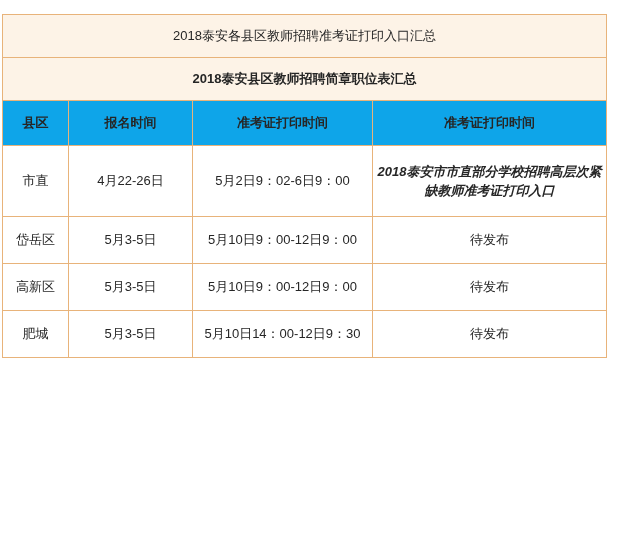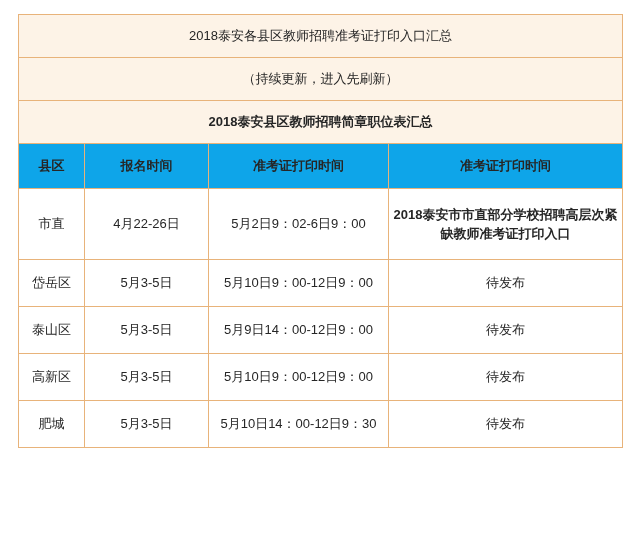--- a/index.html
+++ b/index.html
@@ -11,21 +11,21 @@
     width: 640px;
     height: 555px;
     font-family: "Liberation Sans", "DejaVu Sans", sans-serif;
     overflow: hidden;
   }
   .page {
     width: 640px;
     height: 483px;
     position: relative;
     box-sizing: border-box;
-    padding: 14px 18px 0 18px;
+    padding: 14px 18px 0 2px;
   }
   table.main {
     width: 604px;
     border-collapse: collapse;
     table-layout: fixed;
     border: 1px solid #e8b37a;
   }
   table.main td {
     border: 1px solid #e8b37a;
     text-align: center;
@@ -67,43 +67,41 @@
     height: 34px;
   }
   .body-row.tall td {
     height: 58px;
   }
   .link-cell {
     color: #e8442e;
     font-weight: bold;
     font-size: 13px;
     line-height: 1.6;
+    font-style: italic;
   }
   .col-1 { width: 66px; }
   .col-2 { width: 124px; }
   .col-3 { width: 180px; }
   .col-4 { width: 234px; }
 </style>
 </head>
 <body>
 
 <div class="page">
   <table class="main">
     <colgroup>
       <col class="col-1">
       <col class="col-2">
       <col class="col-3">
       <col class="col-4">
     </colgroup>
     <tbody>
       <tr class="title-row">
         <td colspan="4">2018泰安各县区教师招聘准考证打印入口汇总</td>
-      </tr>
-      <tr class="title-row sub">
-        <td colspan="4">（持续更新，进入先刷新）</td>
       </tr>
       <tr class="section-row">
         <td colspan="4">2018泰安县区教师招聘简章职位表汇总</td>
       </tr>
       <tr class="header-row">
         <td>县区</td>
         <td>报名时间</td>
         <td>准考证打印时间</td>
         <td>准考证打印时间</td>
       </tr>
@@ -115,26 +113,20 @@
         <td class="link-cell">2018泰安市市直部分学校招聘高层次紧缺教师准考证打印入口</td>
       </tr>
 
       <tr class="body-row">
         <td>岱岳区</td>
         <td>5月3-5日</td>
         <td>5月10日9：00-12日9：00</td>
         <td>待发布</td>
       </tr>
 
-      <tr class="body-row">
-        <td>泰山区</td>
-        <td>5月3-5日</td>
-        <td>5月9日14：00-12日9：00</td>
-        <td>待发布</td>
-      </tr>
 
 
       <tr class="body-row">
         <td>高新区</td>
         <td>5月3-5日</td>
         <td>5月10日9：00-12日9：00</td>
         <td>待发布</td>
       </tr>
 
 

